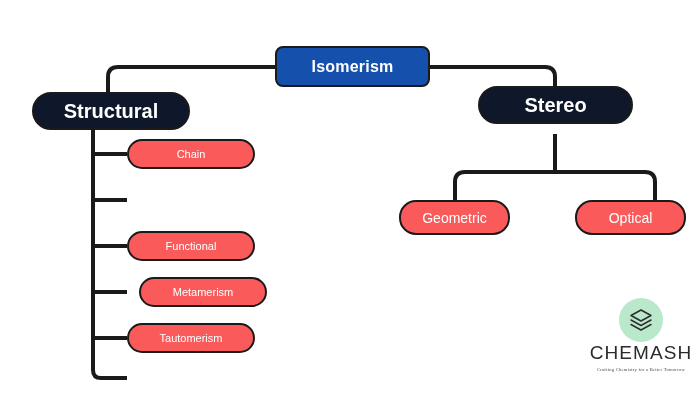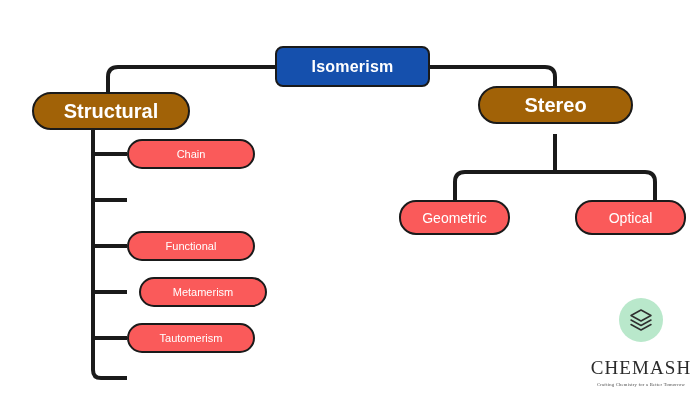--- a/index.html
+++ b/index.html
@@ -43,21 +43,21 @@
     z-index: 5;
   }
   .node-root {
     background: #1550ad;
     border-radius: 8px;
     font-size: 16px;
     font-weight: bold;
     letter-spacing: 0.2px;
   }
   .node-branch {
-    background: #a16207;
+    background: #0f172a;
     border-radius: 20px;
     font-size: 20px;
     font-weight: bold;
   }
   .node-leaf {
     background: #fa5a5a;
     border-radius: 17px;
     font-size: 11px;
     font-weight: normal;
   }
@@ -83,25 +83,25 @@
   #brand-mark {
     width: 44px;
     height: 44px;
     border-radius: 50%;
     background: #b9e8cb;
     display: flex;
     align-items: center;
     justify-content: center;
   }
   #brand-name {
-    margin-top: 15px;
+    margin-top: 0;
     font-size: 19px;
     letter-spacing: 1.1px;
     color: #2b2b2b;
-    font-family: Liberation Serif, serif;
+    font-family: Liberation Sans, sans-serif;
   }
   #brand-tagline {
     margin-top: 3px;
     font-size: 4.6px;
     letter-spacing: 0.25px;
     color: #4a4a4a;
     font-family: "Liberation Serif", serif;
   }
 </style>
 </head>

